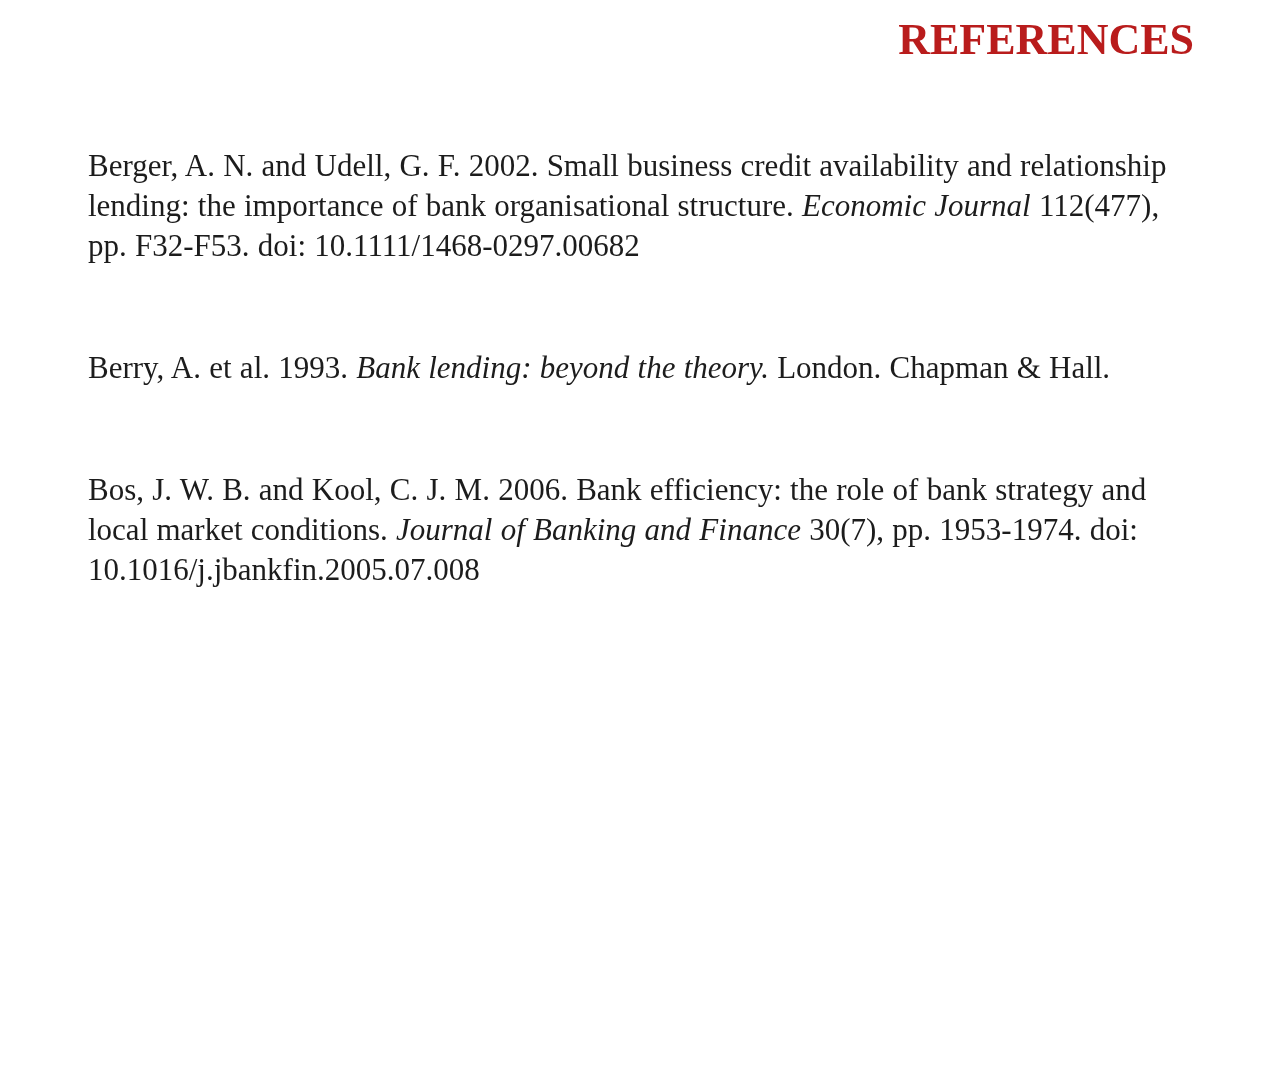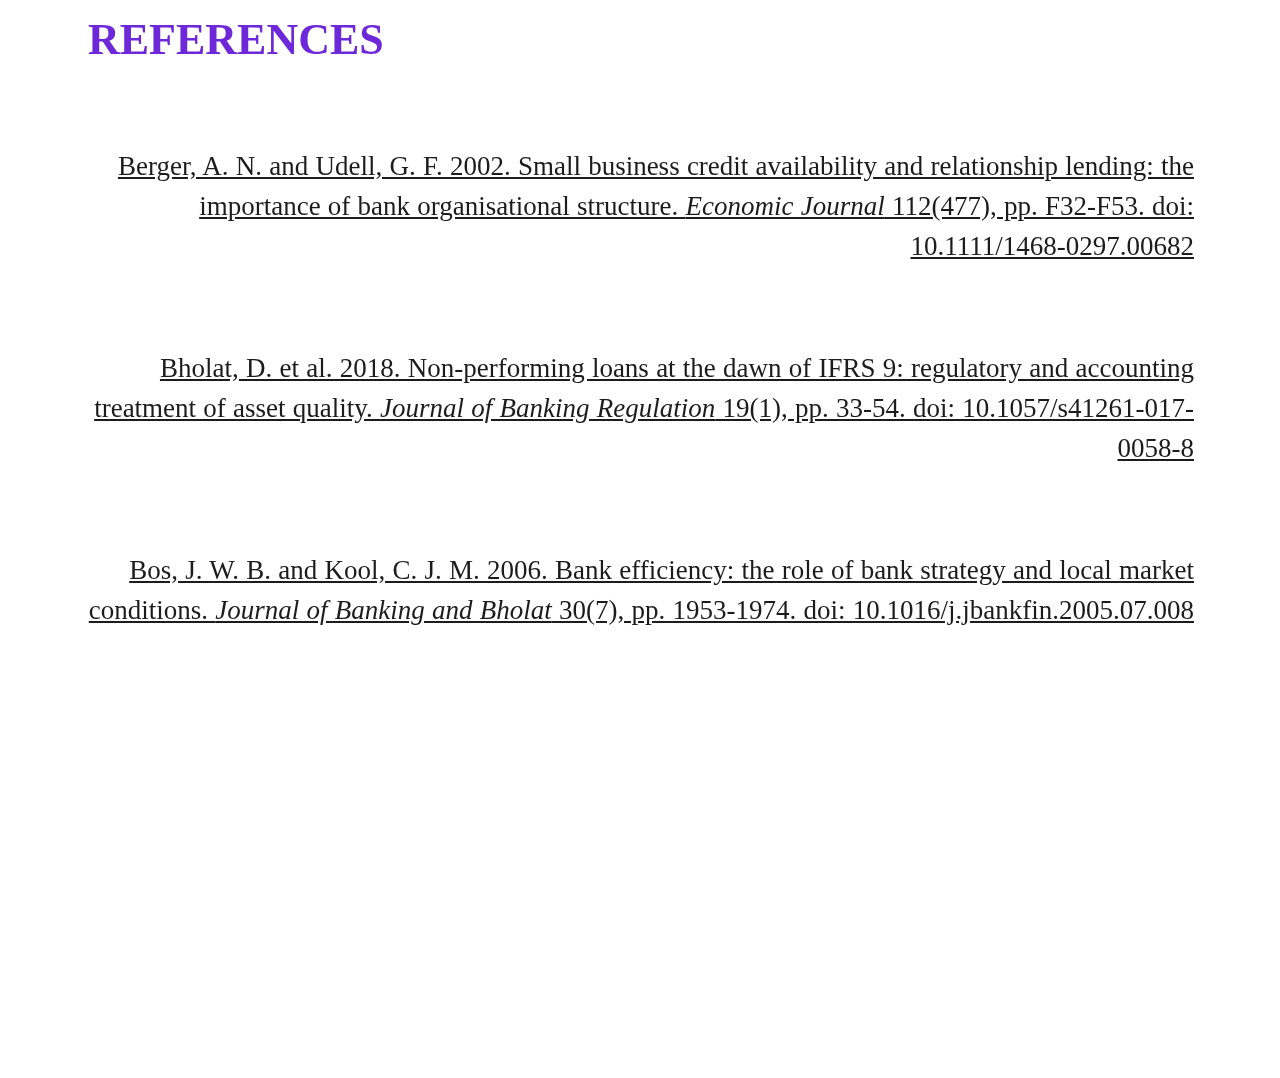--- a/index.html
+++ b/index.html
@@ -20,58 +20,57 @@
     width: 1280px;
     height: 1078px;
     padding: 0 86px 0 88px;
     background: #ffffff;
   }
   .title {
     font-family: "Liberation Serif", serif;
     font-weight: bold;
     font-size: 44px;
     line-height: 48px;
-    text-align: left;
+    text-align: right;
     margin: 16px 0 82px 0;
-    color: #6d28d9;
+    color: #b91c1c;
   }
   .refs {
     width: 1106px;
   }
   .ref-block {
     margin: 0 0 82px 0;
   }
   .ref-entry {
     margin: 0;
-    font-size: 27px;
+    font-size: 31px;
     line-height: 40px;
-    text-align: right;
+    text-align: left;
     word-spacing: 0.5px;
-    text-decoration: underline;
   }
   .seg-italic {
     font-style: italic;
   }
   .seg-normal {
     font-style: normal;
   }
 </style>
 </head>
 <body>
 
 <div class="page">
   <h1 class="title">REFERENCES</h1>
 
   <div class="refs">
       <div class="ref-block">
         <p class="ref-entry"><span class="seg-normal">Berger, A. N. and Udell, G. F. 2002. Small business credit availability and relationship lending: the importance of bank organisational structure. </span><span class="seg-italic">Economic Journal</span><span class="seg-normal"> 112(477), pp. F32-F53. doi: 10.1111/1468-0297.00682</span></p>
       </div>
       <div class="ref-block">
-        <p class="ref-entry"><span class="seg-normal">Bholat, D. et al. 2018. Non-performing loans at the dawn of IFRS 9: regulatory and accounting treatment of asset quality. </span><span class="seg-italic">Journal of Banking Regulation</span><span class="seg-normal"> 19(1), pp. 33-54. doi: 10.1057/s41261-017-0058-8</span></p>
+        <p class="ref-entry"><span class="seg-normal">Berry, A. et al. 1993. </span><span class="seg-italic">Bank lending: beyond the theory.</span><span class="seg-normal"> London. Chapman &amp; Hall.</span></p>
       </div>
       <div class="ref-block">
-        <p class="ref-entry"><span class="seg-normal">Bos, J. W. B. and Kool, C. J. M. 2006. Bank efficiency: the role of bank strategy and local market conditions. </span><span class="seg-italic">Journal of Banking and Bholat</span><span class="seg-normal"> 30(7), pp. 1953-1974. doi: 10.1016/j.jbankfin.2005.07.008</span></p>
+        <p class="ref-entry"><span class="seg-normal">Bos, J. W. B. and Kool, C. J. M. 2006. Bank efficiency: the role of bank strategy and local market conditions. </span><span class="seg-italic">Journal of Banking and Finance</span><span class="seg-normal"> 30(7), pp. 1953-1974. doi: 10.1016/j.jbankfin.2005.07.008</span></p>
       </div>
       <div class="ref-block">
       </div>
     </div>
 
 </div>
 
 </body></html>

